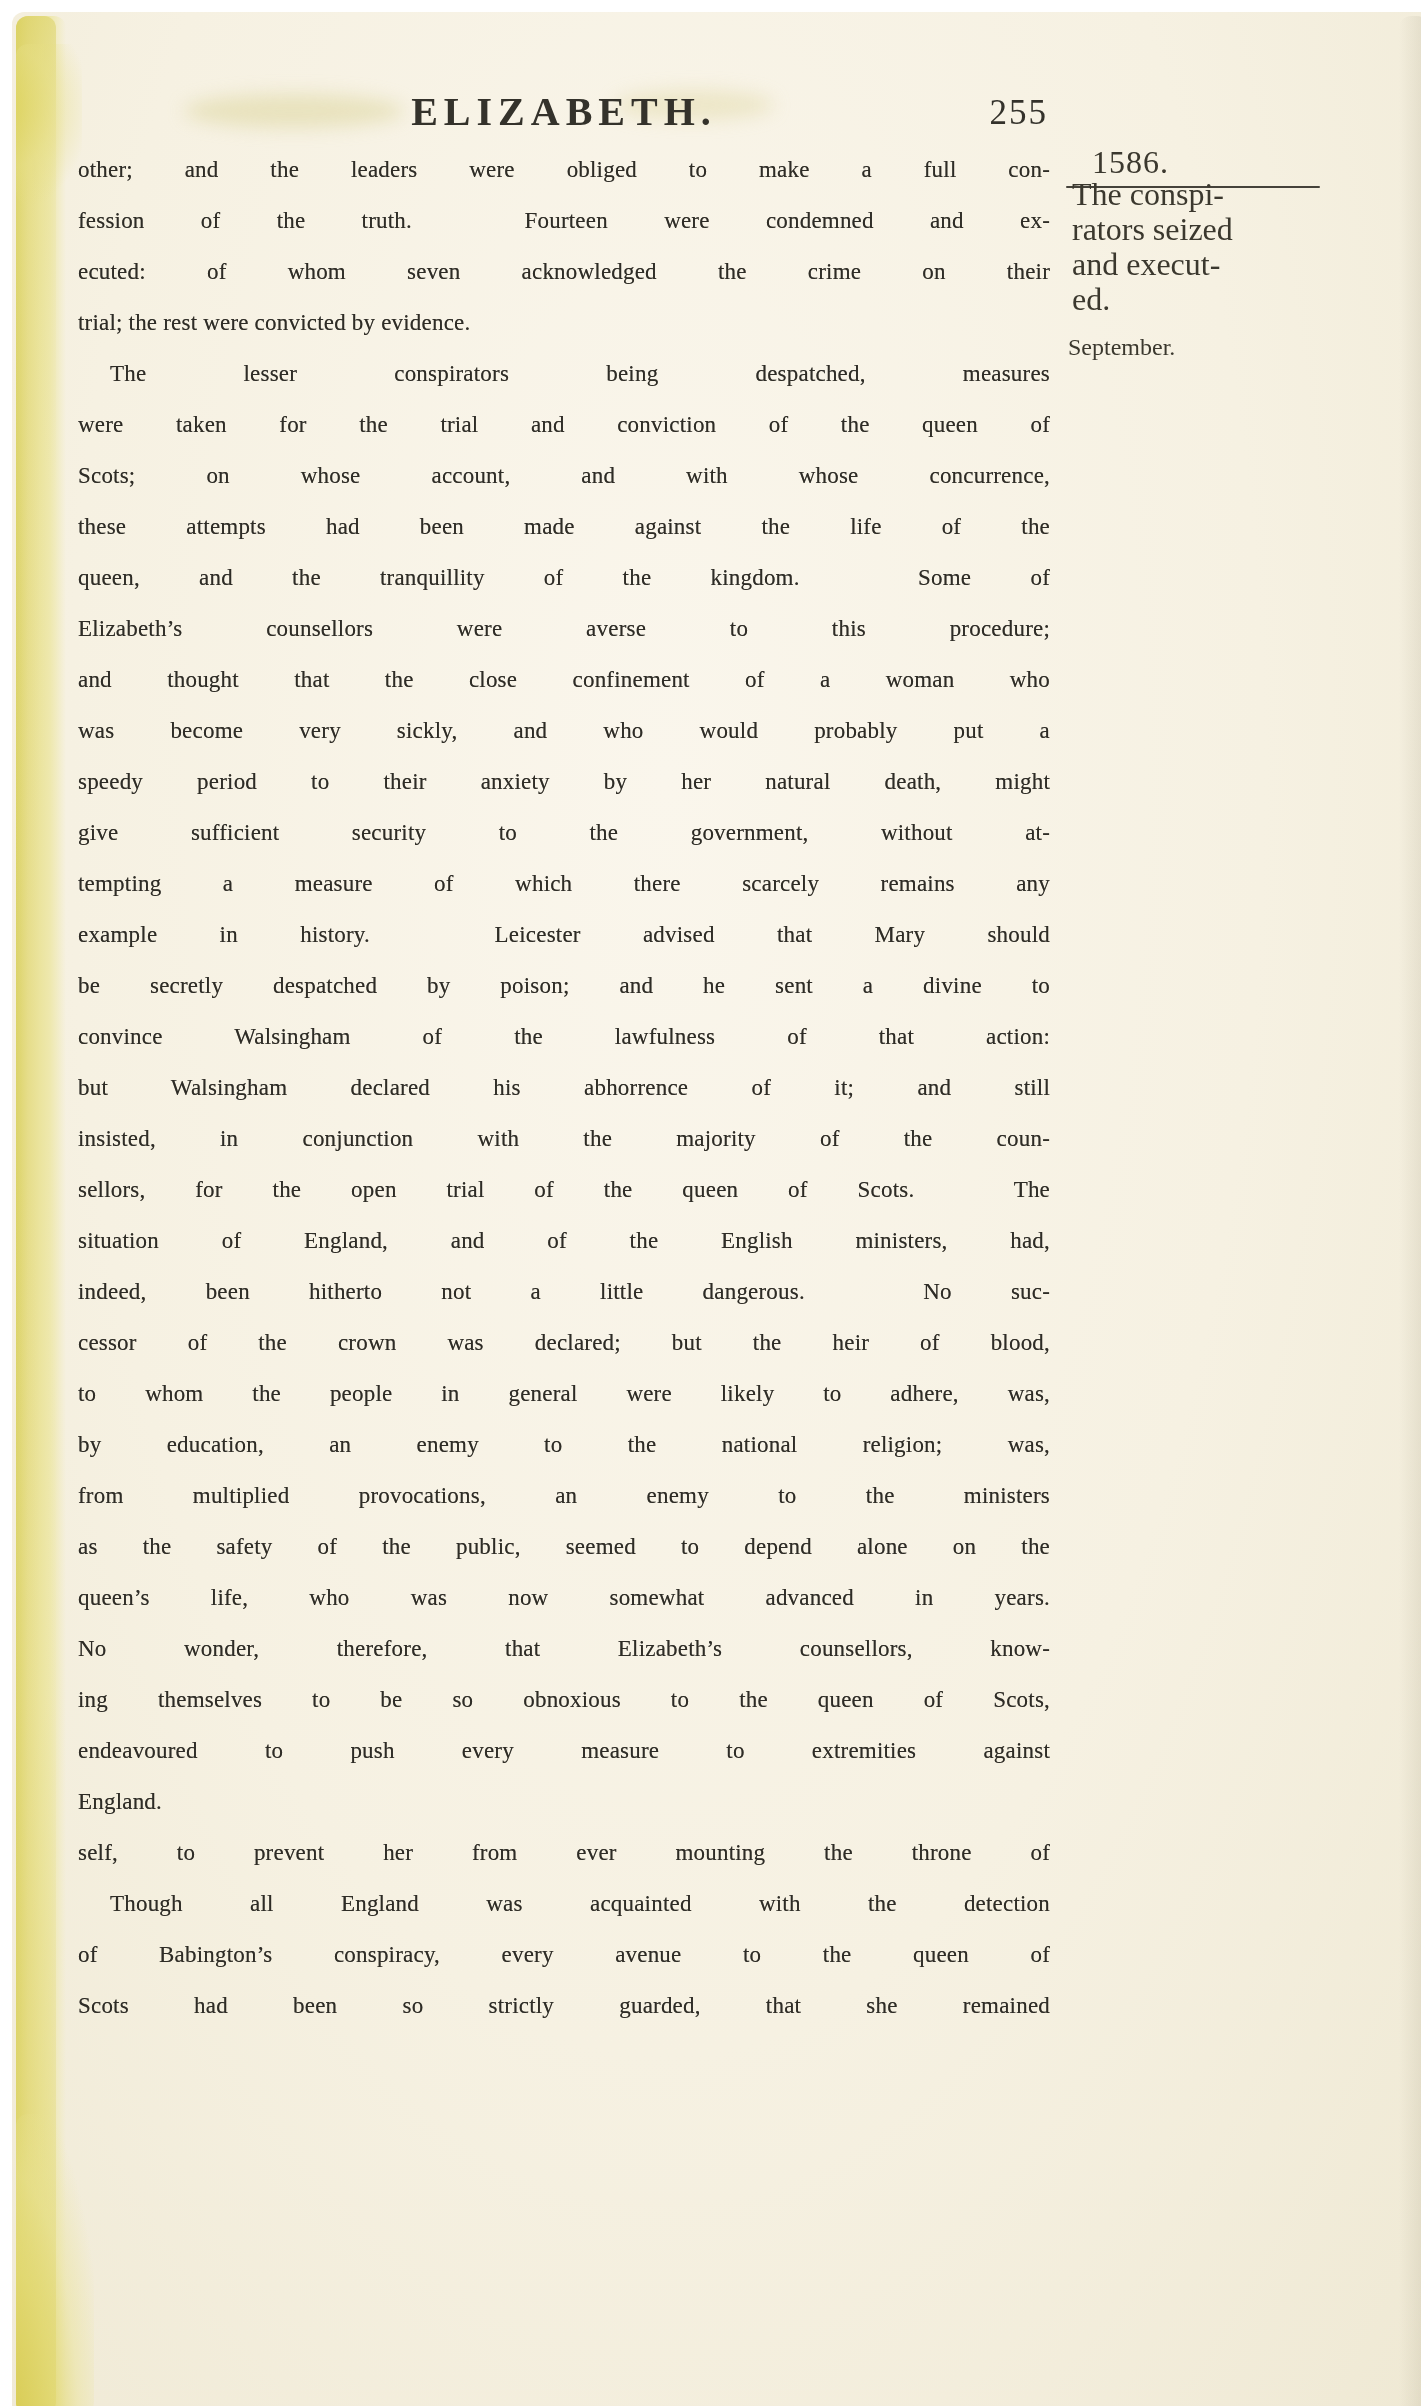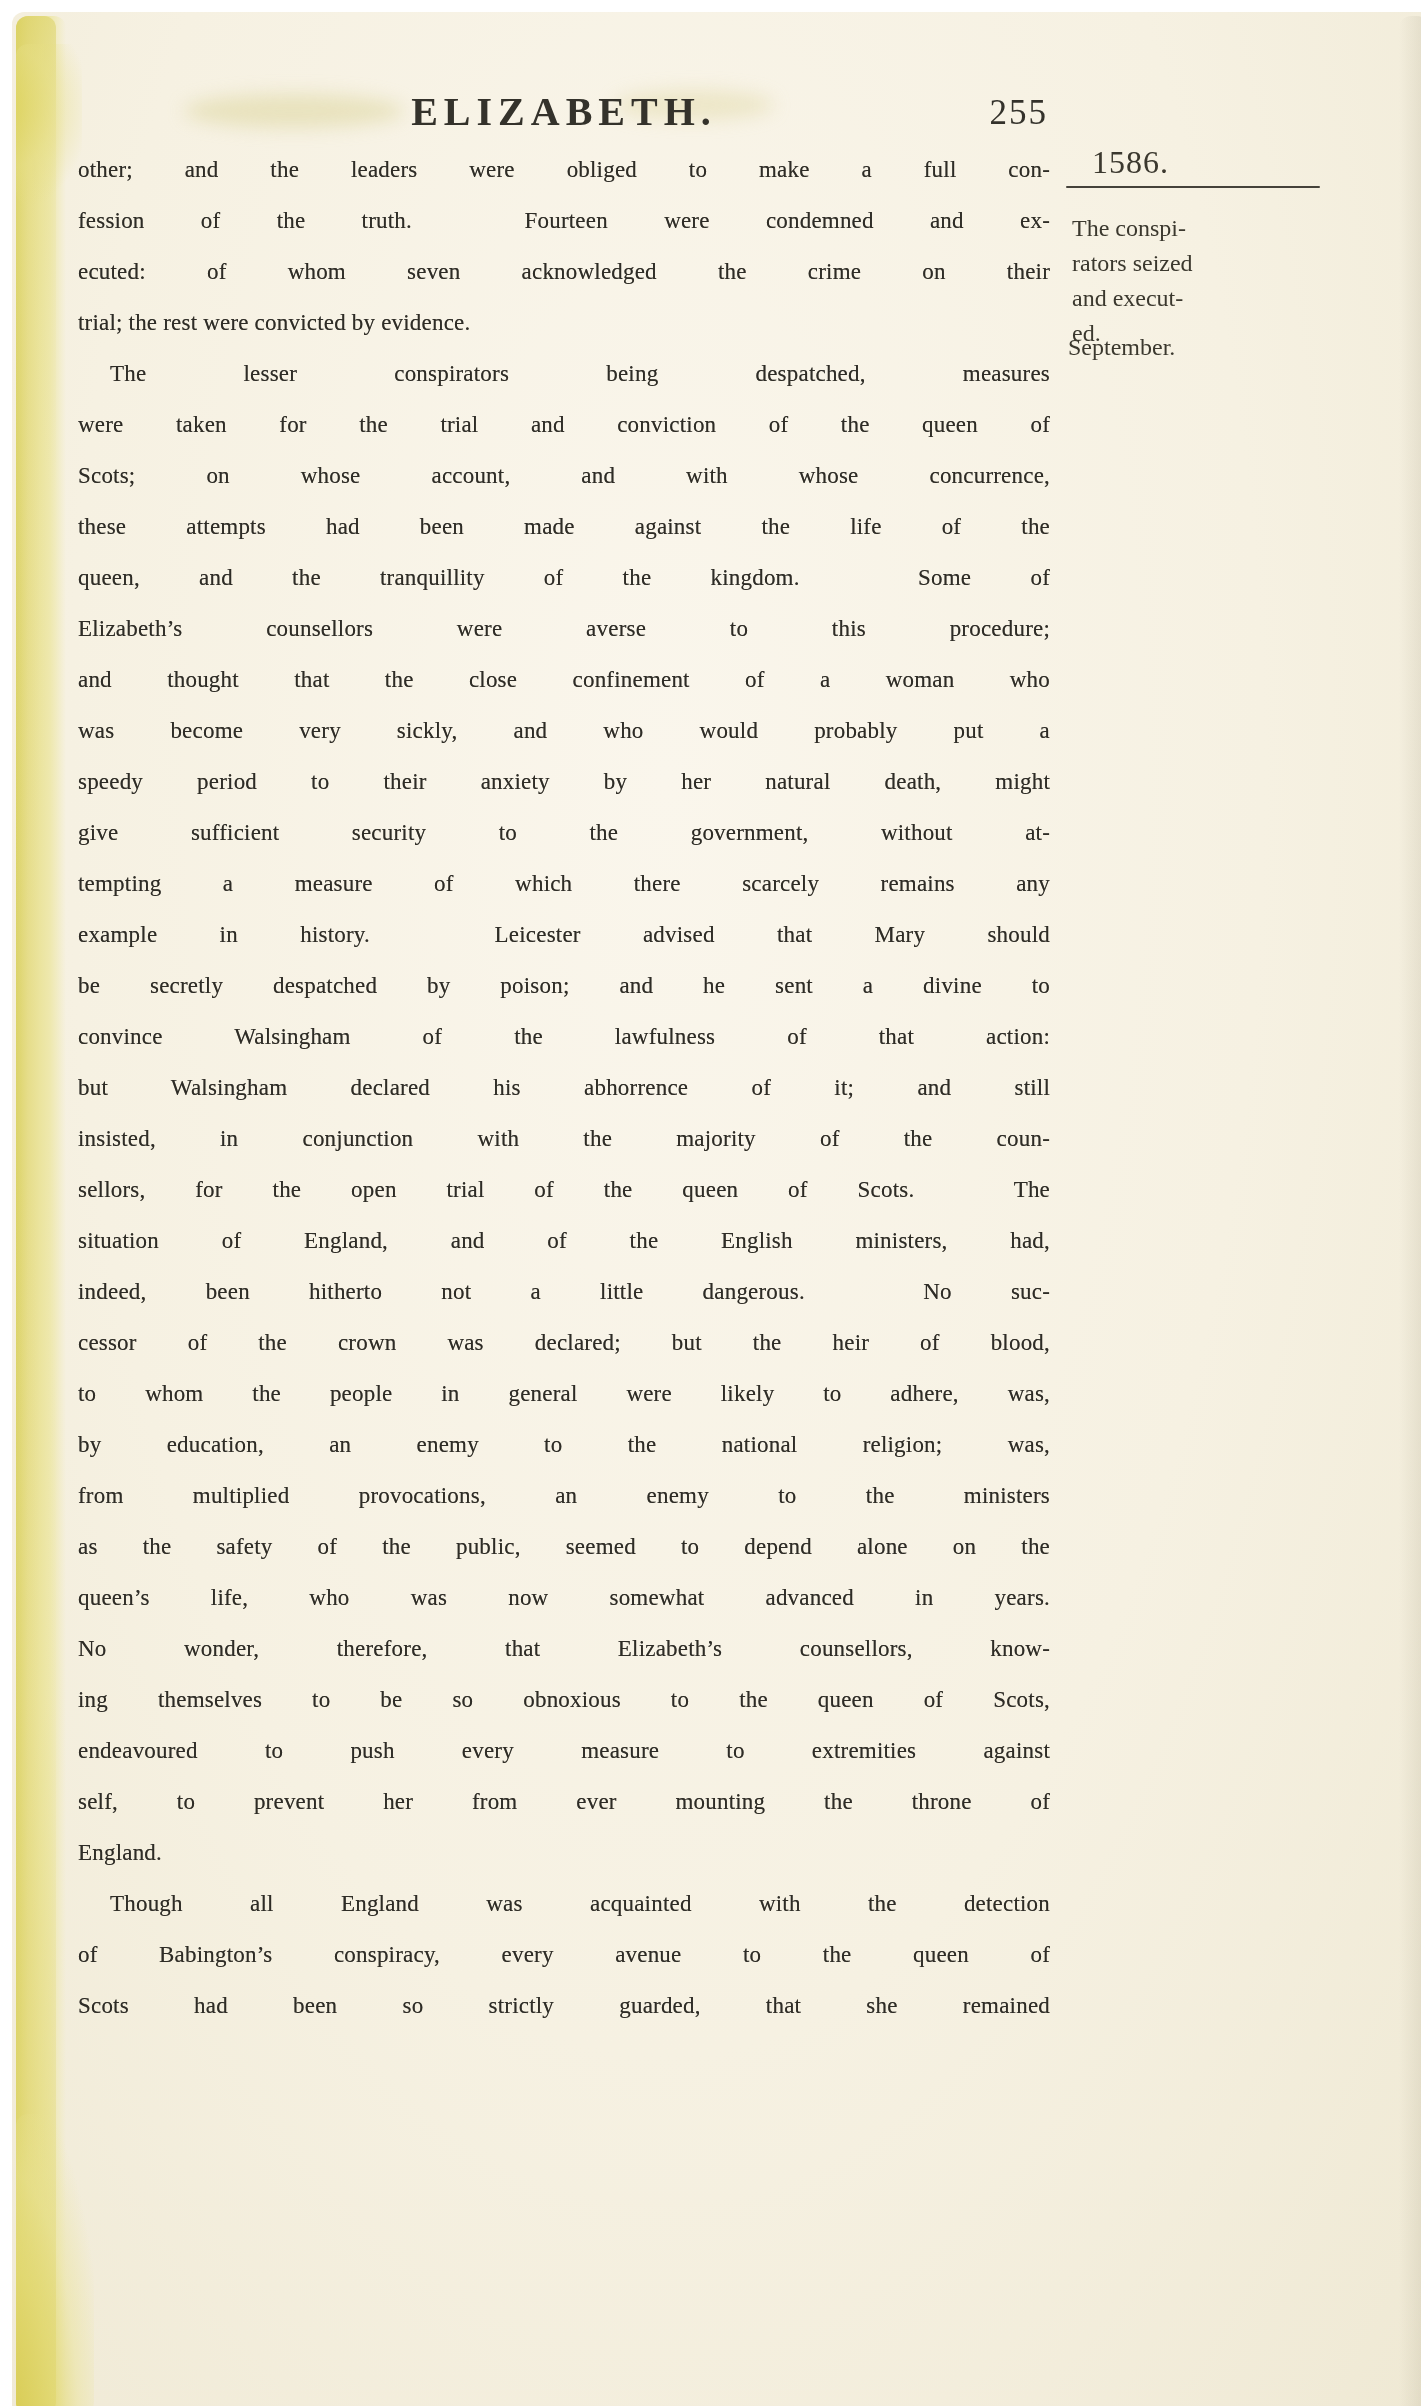--- a/index.html
+++ b/index.html
@@ -78,22 +78,22 @@
   
   .margin-year {
     position:absolute; left:1076px; top:128px;
     font-size:32px; color: var(--margin-ink, #3b382e); letter-spacing:1px;
   }
   .margin-rule {
     position:absolute; left:1050px; top:170px; width:254px; height:2px;
     background: var(--rule, #45423a);
   }
   .margin-note {
-    position:absolute; left:1052px; top:193px; width:250px;
-    font-size:24px; line-height:31px; color: var(--margin-ink, #3b382e);
+    position:absolute; left:1052px; top:159px; width:250px;
+    font-size:32px; line-height:31px; color: var(--margin-ink, #3b382e);
   }
   .margin-september {
     position:absolute; left:1052px; top:318px;
     font-size:24px; color: var(--margin-ink, #3b382e);
   }
 </style>
 </head>
 <body>
 
 <div class="page">
@@ -137,22 +137,22 @@
       <div class="line">indeed, been hitherto not a little dangerous.  No suc-</div>
       <div class="line">cessor of the crown was declared; but the heir of blood,</div>
       <div class="line">to whom the people in general were likely to adhere, was,</div>
       <div class="line">by education, an enemy to the national religion; was,</div>
       <div class="line">from multiplied provocations, an enemy to the ministers</div>
       <div class="line">as the safety of the public, seemed to depend alone on the</div>
       <div class="line">queen’s life, who was now somewhat advanced in years.</div>
       <div class="line">No wonder, therefore, that Elizabeth’s counsellors, know-</div>
       <div class="line">ing themselves to be so obnoxious to the queen of Scots,</div>
       <div class="line">endeavoured to push every measure to extremities against</div>
+      <div class="line last">England.</div>
       <div class="line">self, to prevent her from ever mounting the throne of</div>
-      <div class="line last">England.</div>
       <div class="line indent">Though all England was acquainted with the detection</div>
       <div class="line">of Babington’s conspiracy, every avenue to the queen of</div>
       <div class="line">Scots had been so strictly guarded, that she remained</div>
     </div>
 
   <div class="margin-year">1586.</div>
   <div class="margin-rule"></div>
   <div class="margin-note">
       <div>The conspi-</div>
       <div>rators seized</div>

